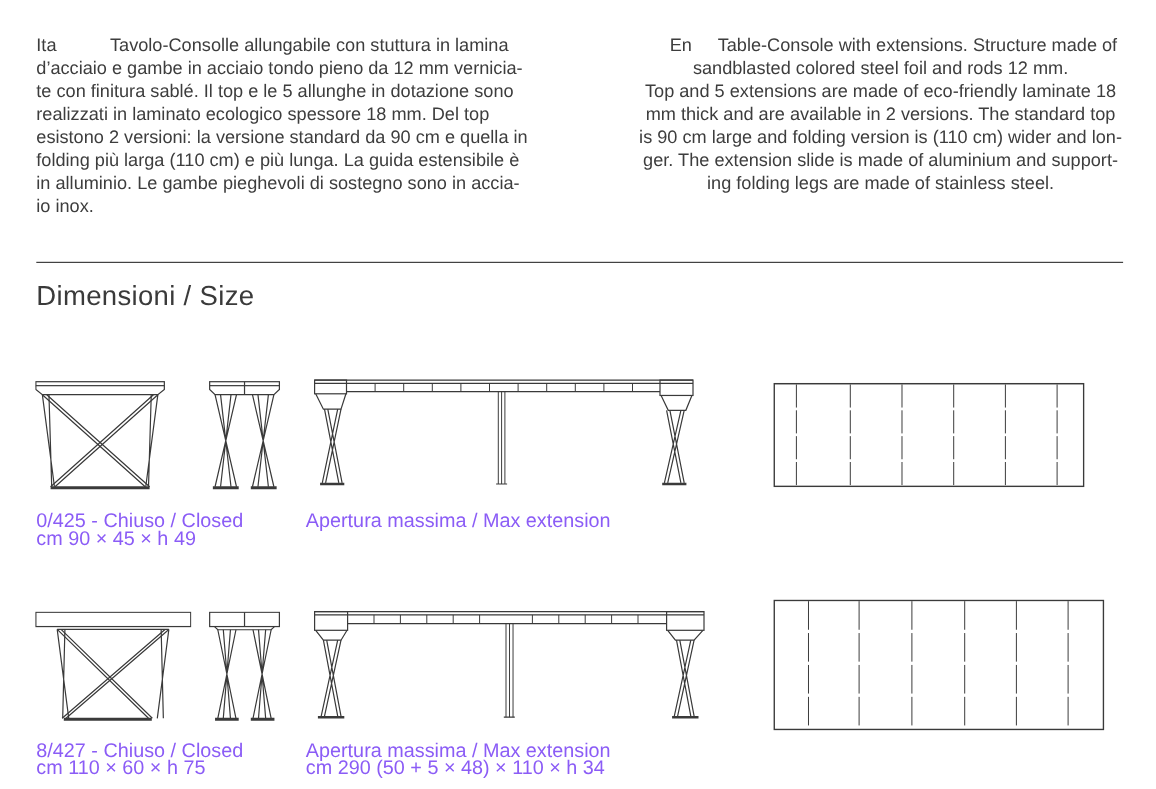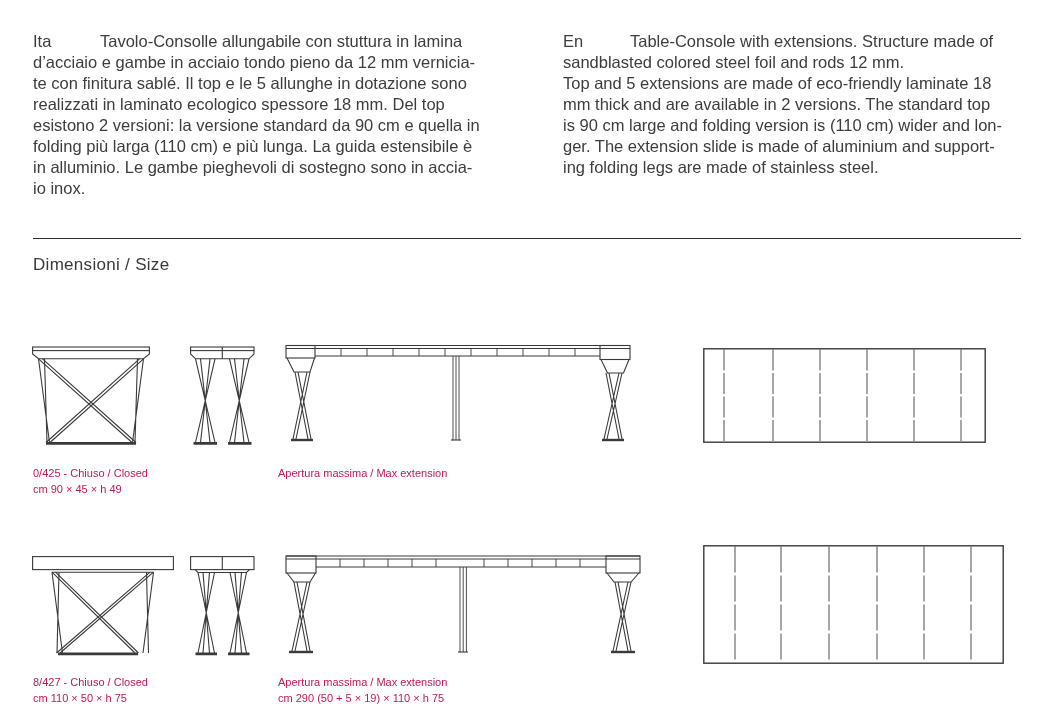--- a/index.html
+++ b/index.html
@@ -11,34 +11,34 @@
     color:#3d3d3d;
     overflow:hidden;
   }
   .intro-col{
     position:absolute;top:31px;margin:0;
     font-size:16.5px;line-height:21px;font-weight:400;color:#3d3d3d;
   }
   .intro-col .lang{display:inline-block;width:67px;vertical-align:top;}
   .intro-col .desc{white-space:pre;}
   .col-ita{left:33px;width:505px;}
-  .col-en{left:563px;width:475px;}
+  .col-en{left:563px;width:475px;text-align:center;}
   .divider{
     position:absolute;left:33px;top:238px;width:988px;height:0;
     border-top:1px solid #2e2e2e;
   }
   .section-title{
     position:absolute;left:33px;top:255px;margin:0;
-    font-size:17px;font-weight:400;letter-spacing:.3px;color:#3a3a3a;
+    font-size:25px;font-weight:400;letter-spacing:.3px;color:#3a3a3a;
   }
   .diagram{position:absolute;}
   .diagram svg{display:block;}
   .dim-label{
     position:absolute;
-    font-size:11px;line-height:15.8px;color:#be185d;
+    font-size:18px;line-height:15.8px;color:#8b5cf6;
   }
   .dim-label div{white-space:pre;}
 </style>
 </head>
 <body>
 
 <div class="page">
 
   <p class="intro-col col-ita"><span class="lang">Ita</span><span class="desc">Tavolo-Consolle allungabile con stuttura in lamina
 d’acciaio e gambe in acciaio tondo pieno da 12 mm vernicia-
@@ -171,20 +171,20 @@
     <svg width="301" height="119" viewBox="0 0 301 119">
       <g stroke="#3a3a3a" fill="none">
         <rect x="0.8" y="0.8" width="299.4" height="117.4" stroke-width="1.4"></rect>
         <path d="M32,1.5 V117.5 M78,1.5 V117.5 M126,1.5 V117.5 M174,1.5 V117.5 M221,1.5 V117.5 M268,1.5 V117.5" stroke-width="0.9" stroke-dasharray="26 3"></path>
       </g>
     </svg>
   </div>
 
   <div class="dim-label" style="left:33px;top:675px;">
     <div>8/427 - Chiuso / Closed</div>
-    <div>cm 110 × 50 × h 75</div>
+    <div>cm 110 × 60 × h 75</div>
   </div>
   <div class="dim-label" style="left:278px;top:675px;">
     <div>Apertura massima / Max extension</div>
-    <div>cm 290 (50 + 5 × 19) × 110 × h 75</div>
+    <div>cm 290 (50 + 5 × 48) × 110 × h 34</div>
   </div>
 
 </div>
 
 </body></html>

